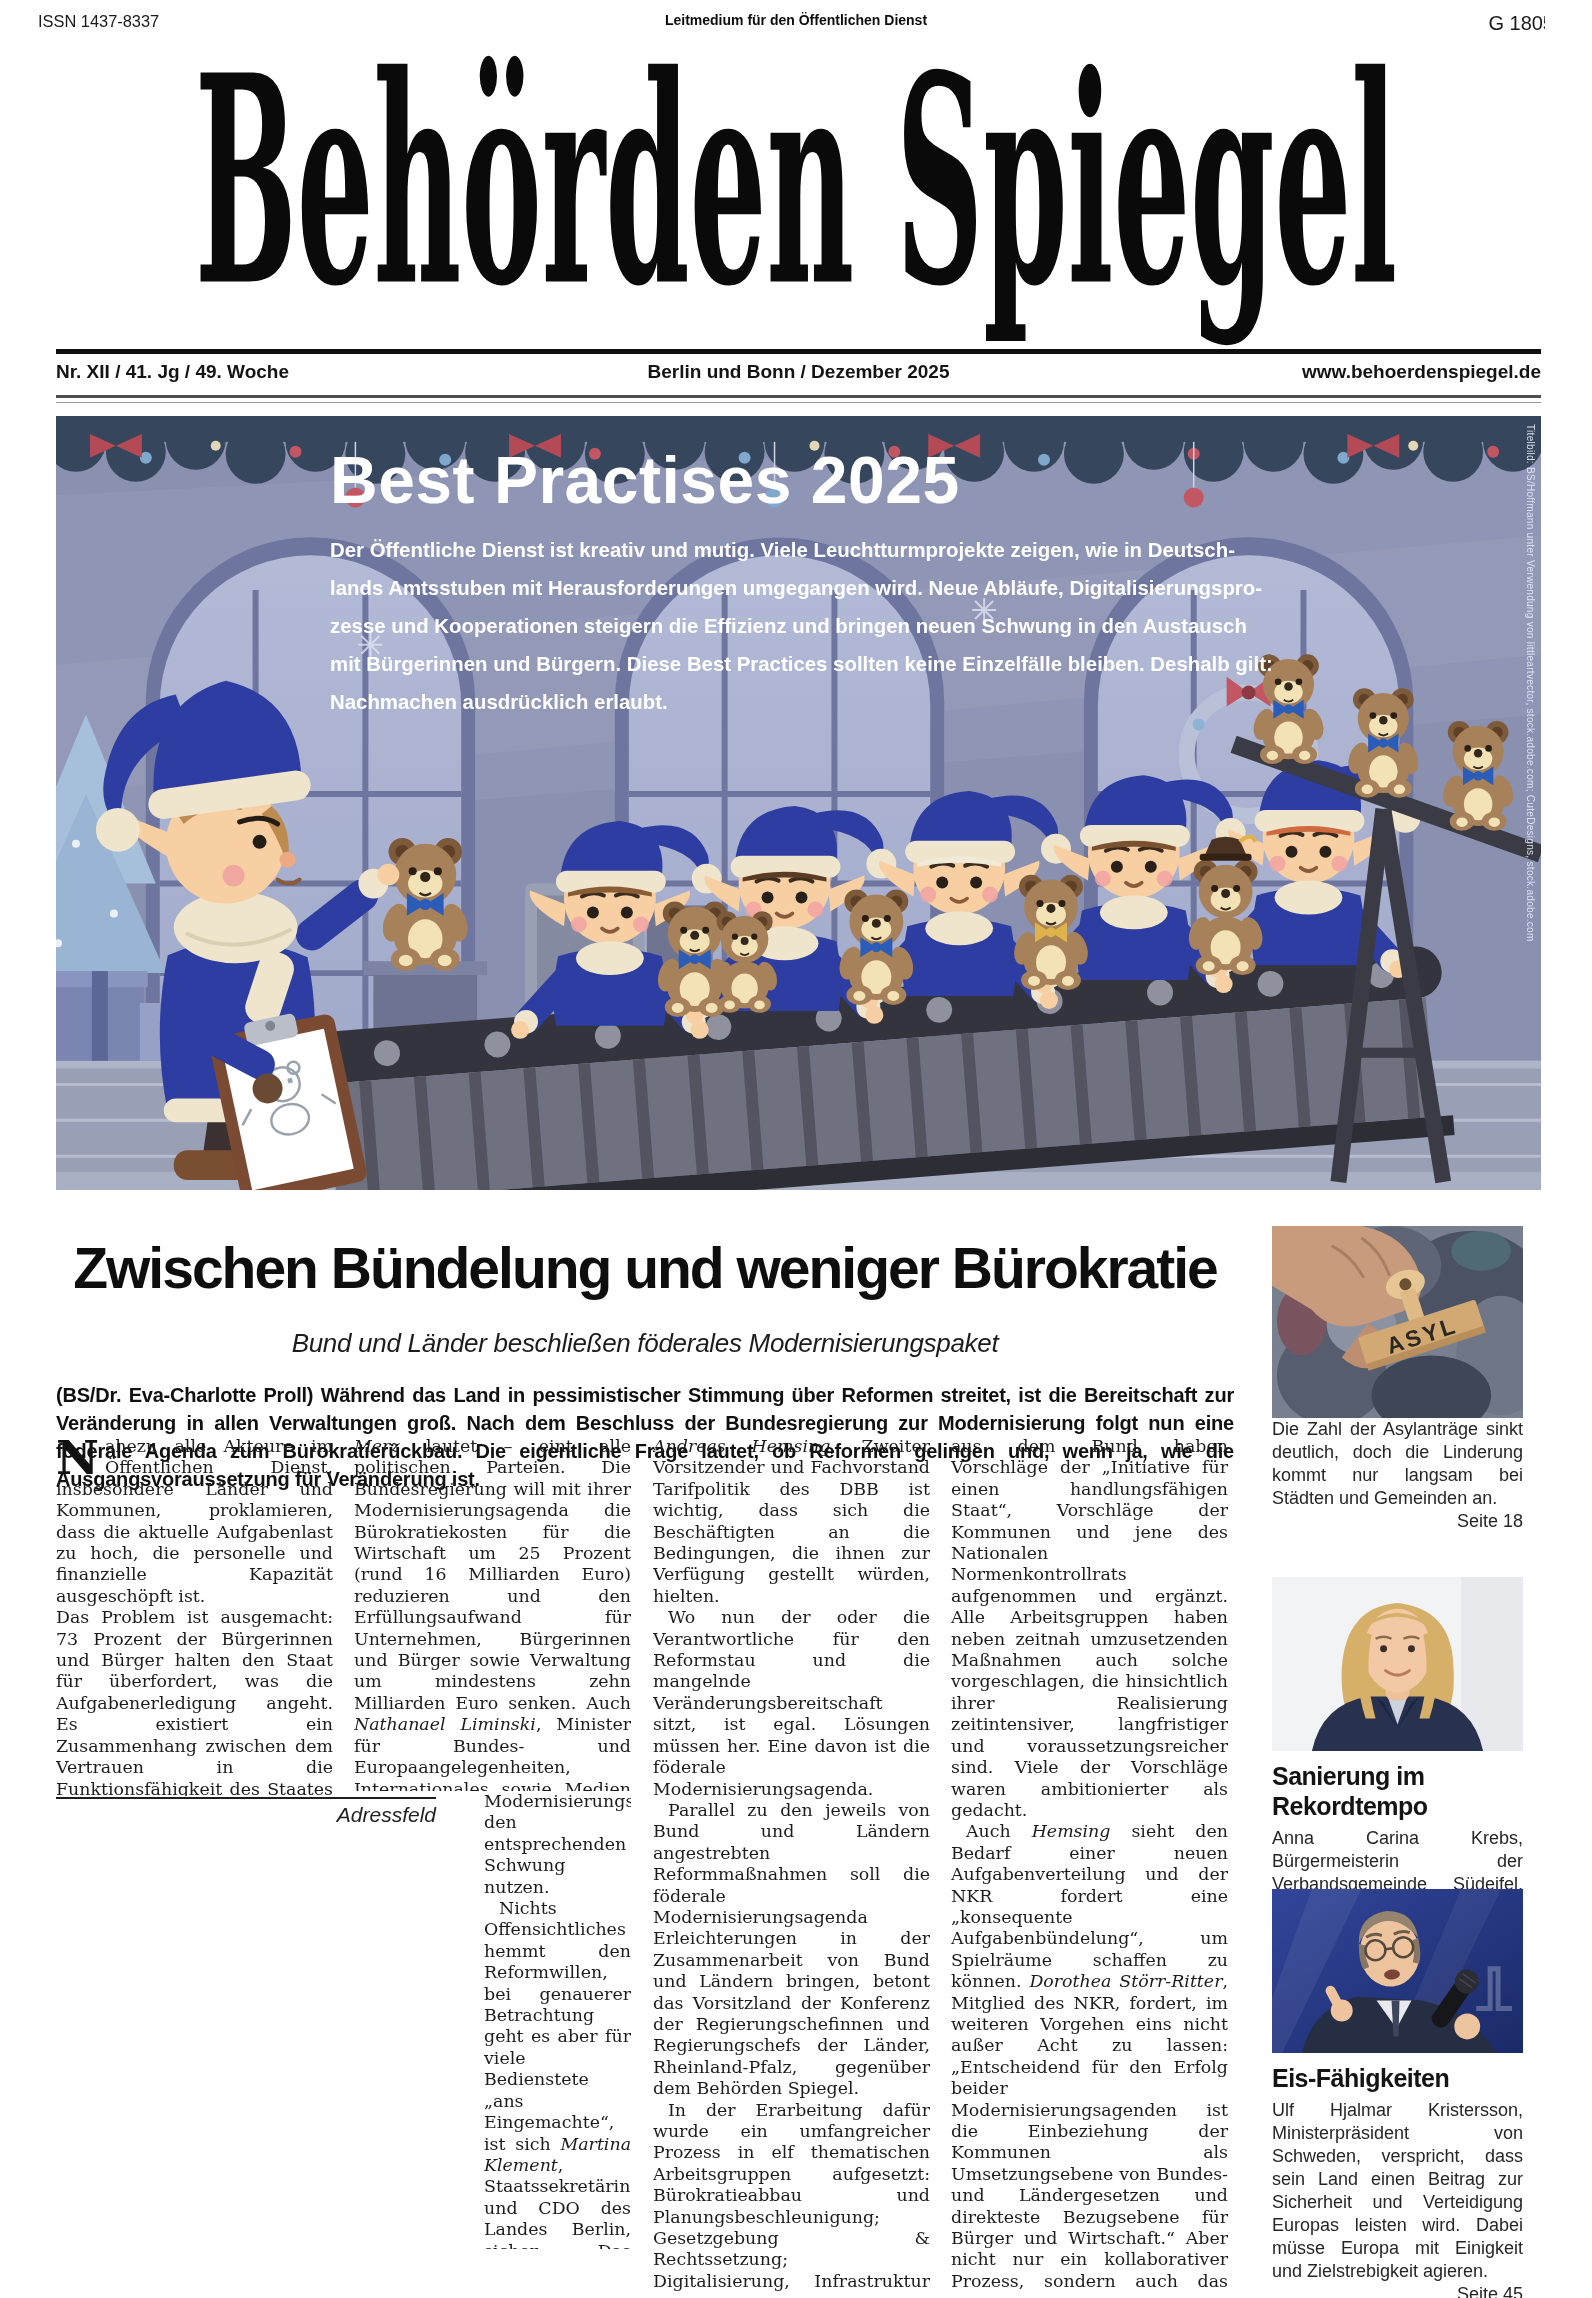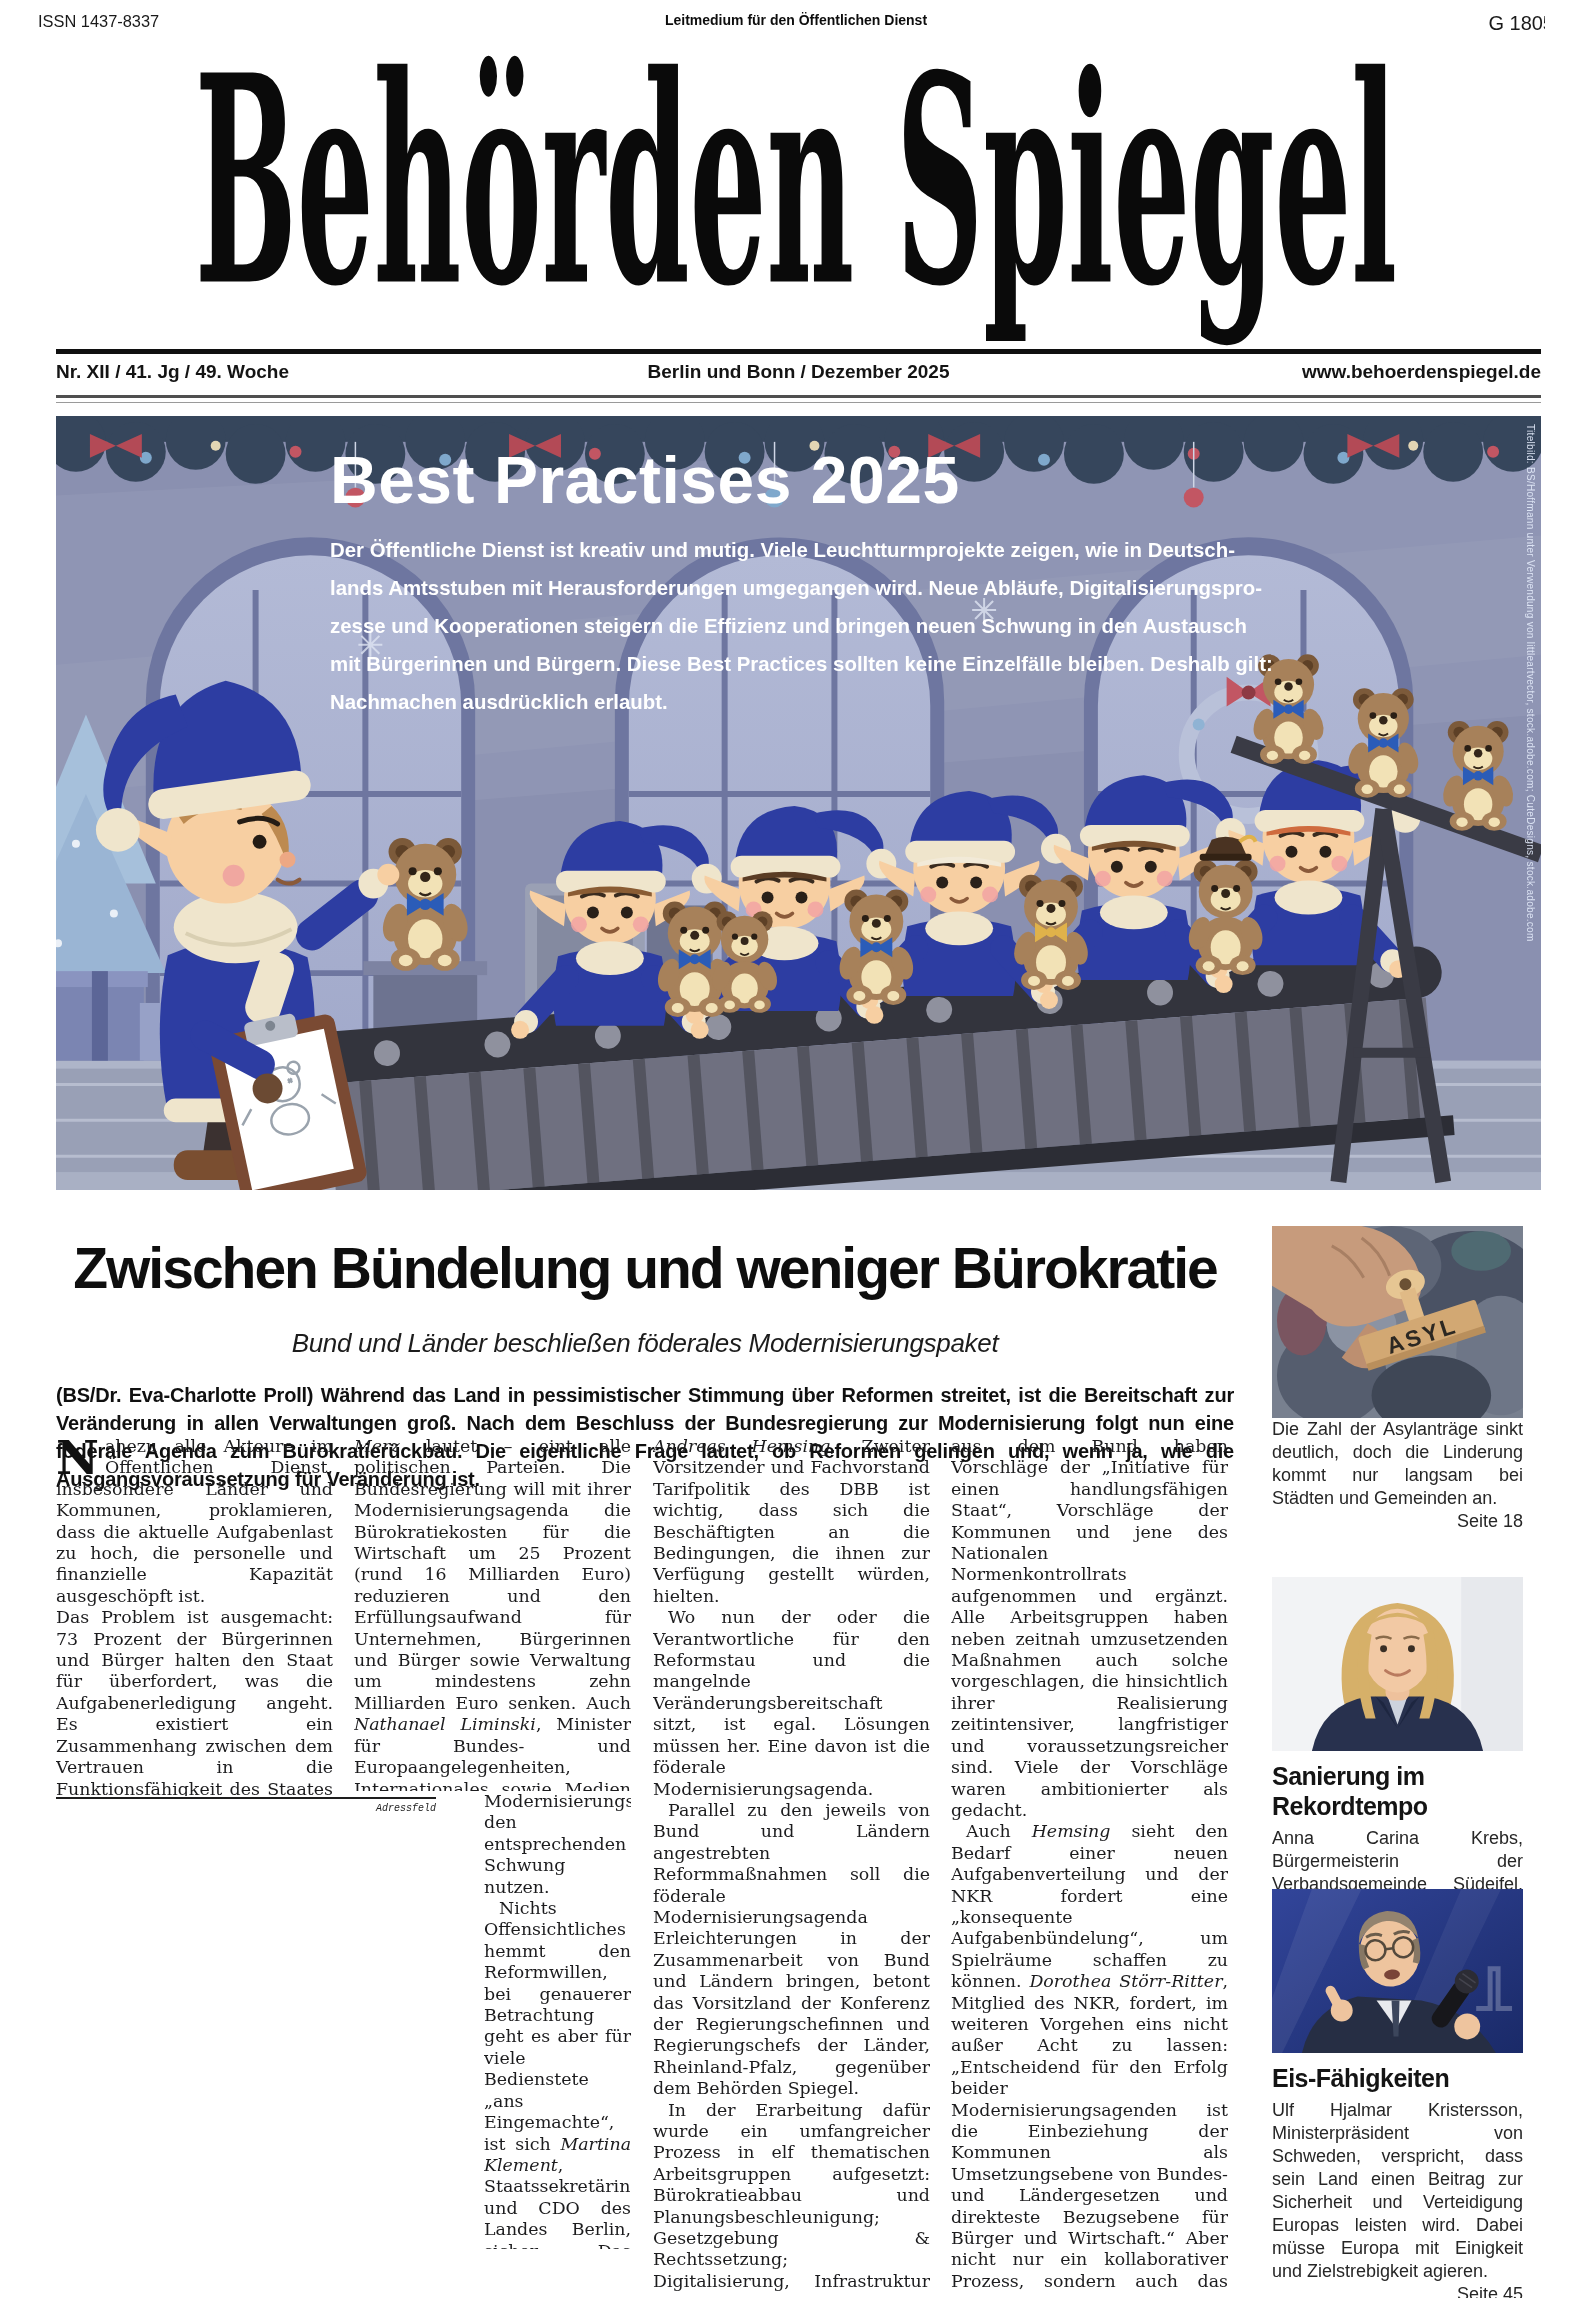--- a/index.html
+++ b/index.html
@@ -43,21 +43,21 @@
   .col em{font-style:italic;}
   .col1{left:56px;height:360px;overflow:hidden;}
   .col2{left:354px;height:355px;overflow:hidden;}
   .col2n{left:484px;top:1791px;width:147px;height:458px;overflow:hidden;}
   .col3{left:653px;height:856px;overflow:hidden;}
   .col4{left:951px;height:856px;overflow:hidden;}
   .dropcap{float:left;font-family:"DejaVu Serif",serif;font-weight:700;font-size:47px;line-height:40px;
            margin:2px 6px 0 0;color:#111;}
   .adr-rule{position:absolute;left:56px;top:1797px;width:380px;height:2px;background:#1d1d1d;}
   .adr-label{position:absolute;left:56px;top:1803px;width:380px;text-align:right;
-             font-family:Liberation Mono, monospace;font-style:italic;font-size:10px;color:#222;}
+             font-family:Liberation Sans, sans-serif;font-style:italic;font-size:21px;color:#222;}
   
   .sidebar{position:absolute;left:1272px;top:1226px;width:251px;height:1073px;}
   .teaser{position:absolute;left:0;width:251px;}
   .t1{top:0;} .t2{top:351px;} .t3{top:663px;}
   .t-img{display:block;width:251px;}
   .t-head{margin:10px 0 6px;font-size:25px;line-height:30px;font-weight:700;letter-spacing:-0.5px;color:#141414;}
   .t-body{margin:0;font-size:18px;line-height:23px;text-align:justify;color:#262626;}
   .t-page{margin:0;font-size:18px;line-height:23px;text-align:right;color:#262626;}
   .t-page.inline{margin-top:-23px;}
 </style>

